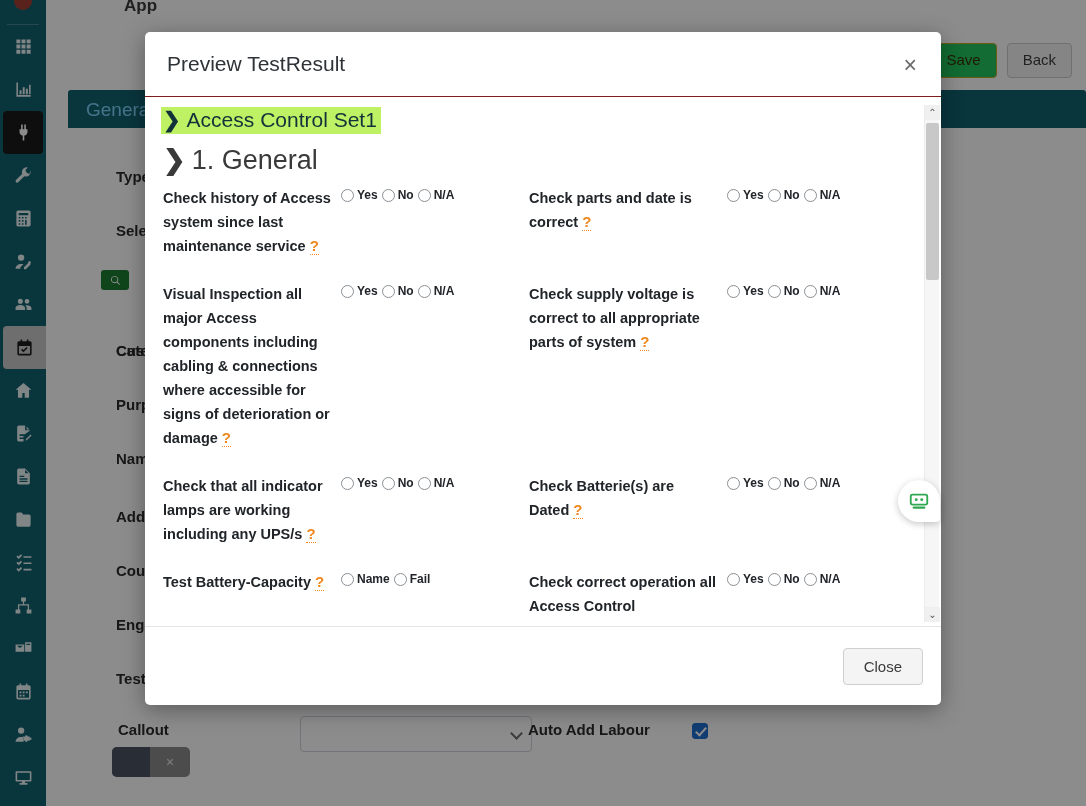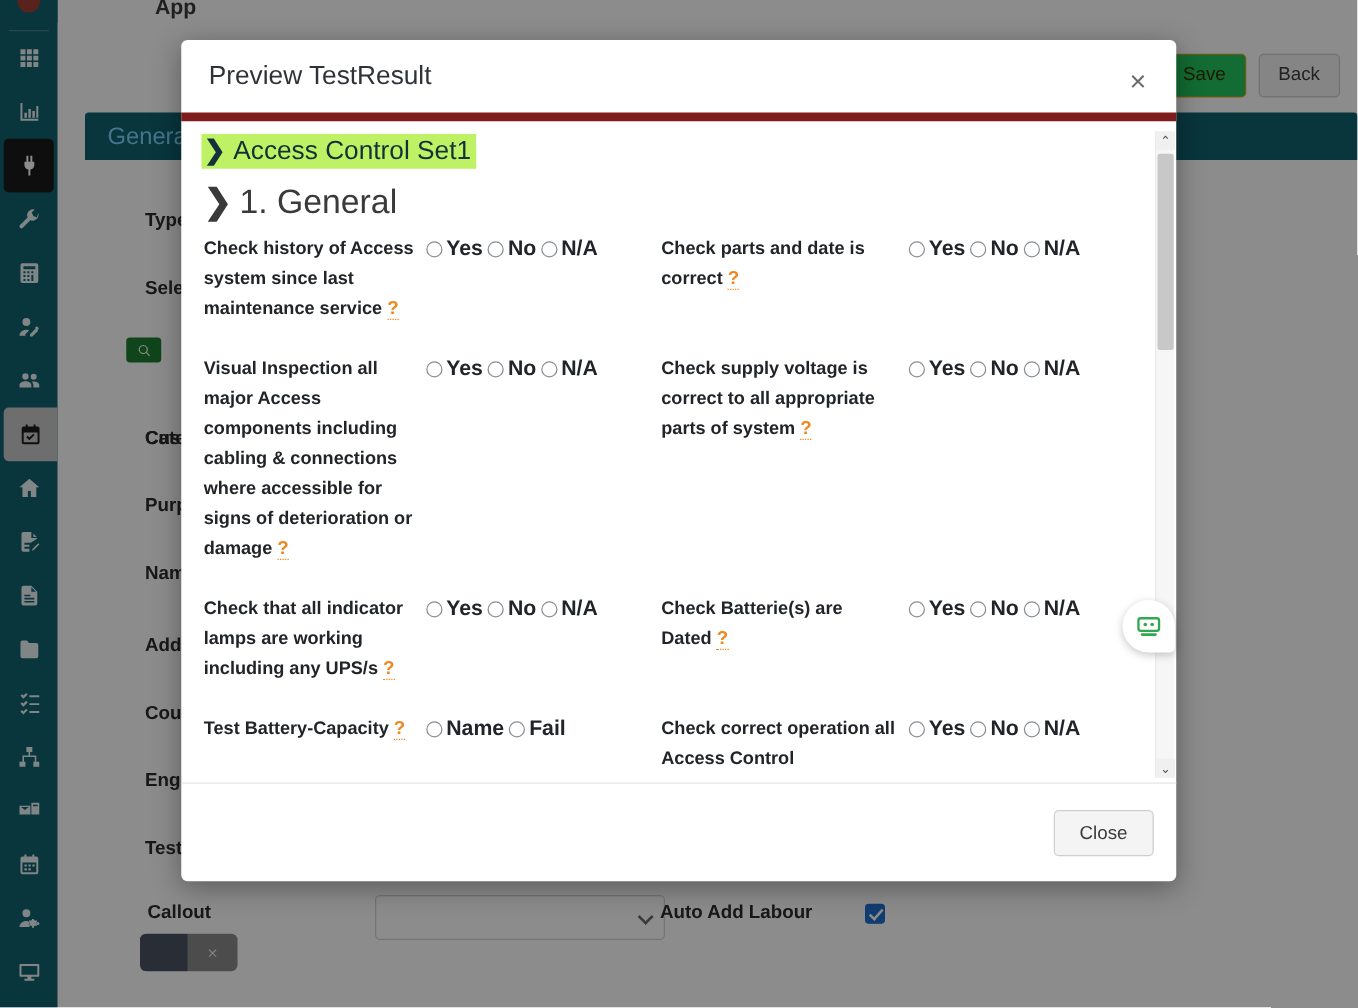--- a/index.html
+++ b/index.html
@@ -241,21 +241,21 @@
     background: #ffffff;
     border-radius: 5px;
     box-shadow: 0 5px 22px rgba(0,0,0,.35);
     z-index: 6;
     display: flex;
     flex-direction: column;
   }
   .modal-header {
     position: relative;
     height: 65px;
-    border-bottom: 7px solid #7f1d1d;
+    border-bottom: 1px solid #7f1d1d;
     display: flex;
     align-items: center;
     padding: 0 22px;
     flex: 0 0 auto;
   }
   .modal-title {
     font-size: 21px;
     color: #2e3338;
   }
   .modal-close {
@@ -325,21 +325,21 @@
     font-size: 15px;
     border-bottom: 1px dotted #f0871e;
     cursor: help;
   }
   .opts {
     display: flex;
     align-items: flex-start;
     gap: 4px;
     padding-top: 2px;
     white-space: nowrap;
-    font-size: 17px;
+    font-size: 12px;
     font-weight: 700;
     color: #212529;
   }
   .opt {
     display: inline-flex;
     align-items: center;
     gap: 3px;
     cursor: pointer;
   }
   .radio {

